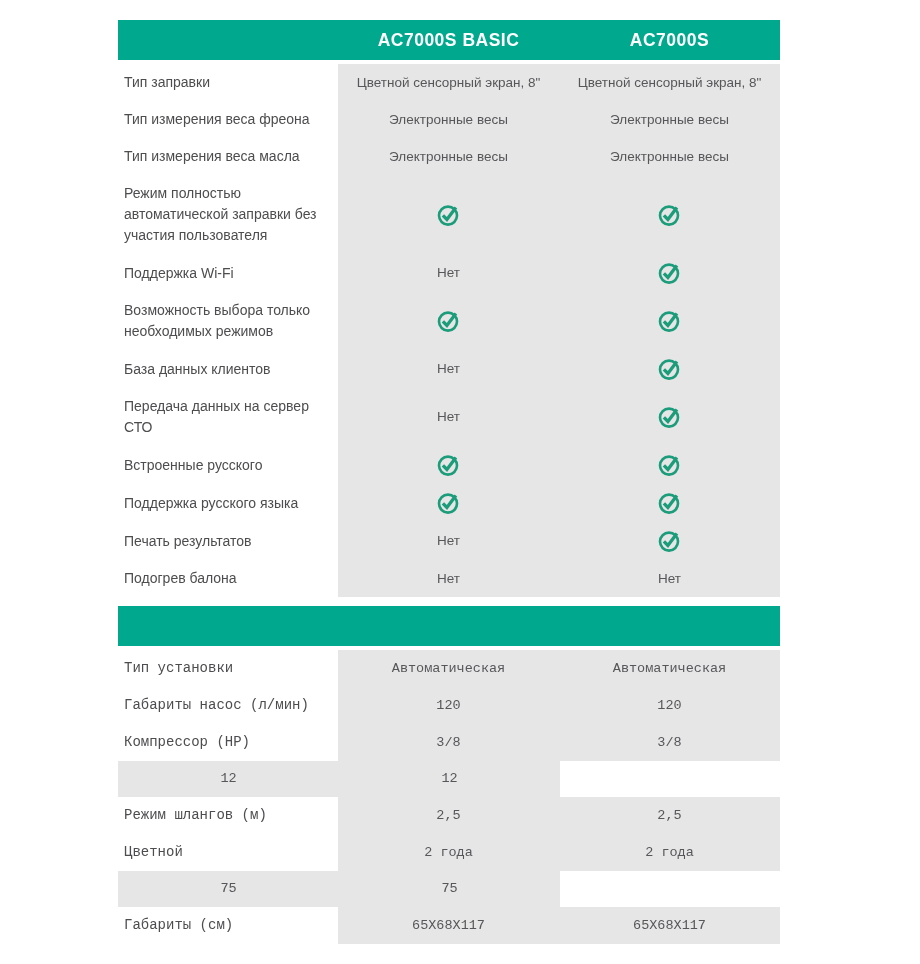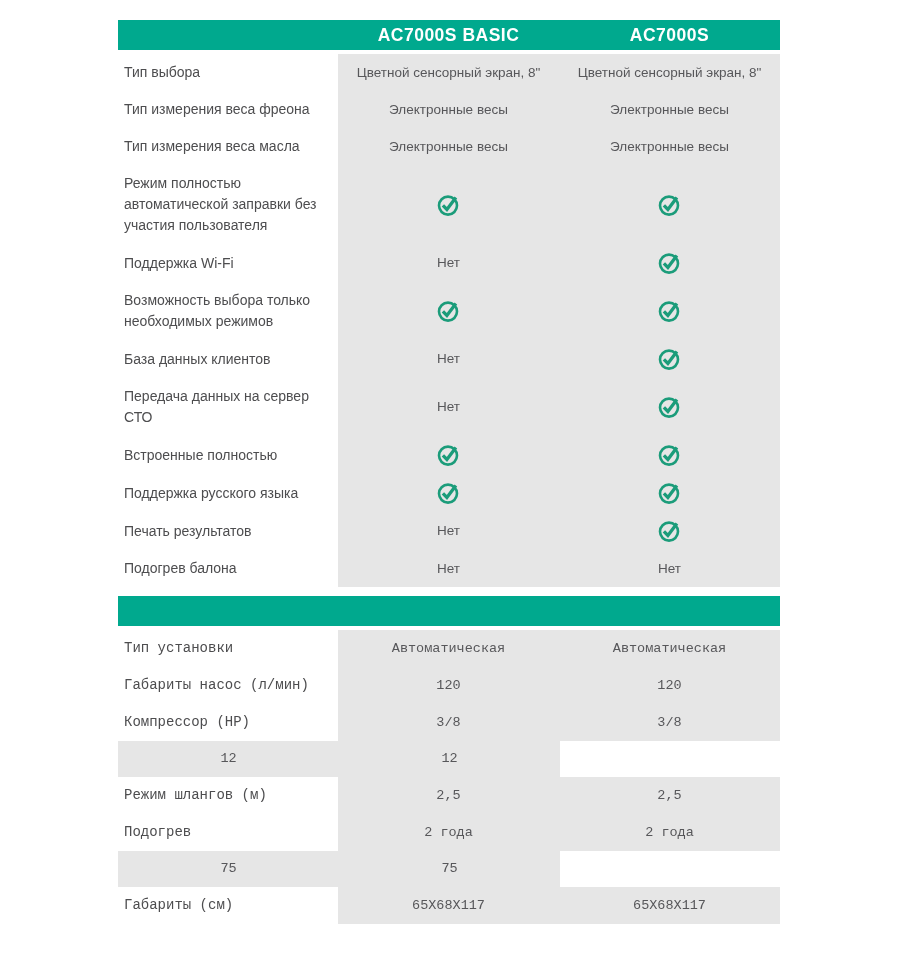--- a/index.html
+++ b/index.html
@@ -14,21 +14,21 @@
   html,body{background:#ffffff;}
   body{
     width:920px;height:964px;overflow:hidden;
     font-family:"Liberation Sans","DejaVu Sans",sans-serif;
     -webkit-font-smoothing:antialiased;
   }
   .page{padding:20px 0 0 118px;}
   .ctable{width:662px;}
   .ctable + .ctable{margin-top:9px;}
   .thead{
-    display:flex;height:30px;background:var(--teal);
+    display:flex;height:40px;background:var(--teal);
     margin-bottom:4px;align-items:stretch;
   }
   .th-spacer{width:220px;}
   .th{
     width:221px;display:flex;align-items:center;justify-content:center;
     color:var(--header-text);font-size:17.5px;font-weight:bold;letter-spacing:.5px;
   }
   .tbody{display:flex;flex-direction:column;}
   .trow{display:flex;align-items:stretch;}
   .cell-label{
@@ -53,21 +53,21 @@
 <div class="page">
 
   <div class="ctable t1">
     <div class="thead">
       <div class="th-spacer"></div>
       <div class="th">AC7000S BASIC</div>
       <div class="th">AC7000S</div>
     </div>
     <div class="tbody" id="tbody-features">
         <div class="trow">
-          <div class="cell-label">Тип выбора</div>
+          <div class="cell-label">Тип заправки</div>
           <div class="cell-value">Цветной сенсорный экран, 8"</div>
           <div class="cell-value">Цветной сенсорный экран, 8"</div>
         </div>
         <div class="trow">
           <div class="cell-label">Тип измерения веса фреона</div>
           <div class="cell-value">Электронные весы</div>
           <div class="cell-value">Электронные весы</div>
         </div>
         <div class="trow">
           <div class="cell-label">Тип измерения веса масла</div>
@@ -142,21 +142,21 @@
           <div class="cell-value">
   <span class="check-icon">
     <svg width="25" height="26" viewBox="0 0 25 26" aria-hidden="true">
       <circle cx="12" cy="13.6" r="9" fill="none" stroke="currentColor" stroke-width="2.6"></circle>
       <path d="M6.9 13.3 L10.9 17.4 L19.9 5.6" fill="none" stroke="currentColor" stroke-width="3.3"></path>
     </svg>
   </span>
 </div>
         </div>
         <div class="trow">
-          <div class="cell-label">Встроенные полностью</div>
+          <div class="cell-label">Встроенные русского</div>
           <div class="cell-value">
   <span class="check-icon">
     <svg width="25" height="26" viewBox="0 0 25 26" aria-hidden="true">
       <circle cx="12" cy="13.6" r="9" fill="none" stroke="currentColor" stroke-width="2.6"></circle>
       <path d="M6.9 13.3 L10.9 17.4 L19.9 5.6" fill="none" stroke="currentColor" stroke-width="3.3"></path>
     </svg>
   </span>
 </div>
           <div class="cell-value">
   <span class="check-icon">
@@ -231,21 +231,21 @@
         <div class="trow">
           <div class="cell-value">12</div>
           <div class="cell-value">12</div>
         </div>
         <div class="trow">
           <div class="cell-label">Режим шлангов (м)</div>
           <div class="cell-value">2,5</div>
           <div class="cell-value">2,5</div>
         </div>
         <div class="trow">
-          <div class="cell-label">Подогрев</div>
+          <div class="cell-label">Цветной</div>
           <div class="cell-value">2 года</div>
           <div class="cell-value">2 года</div>
         </div>
         <div class="trow">
           <div class="cell-value">75</div>
           <div class="cell-value">75</div>
         </div>
         <div class="trow">
           <div class="cell-label">Габариты (см)</div>
           <div class="cell-value">65X68X117</div>

